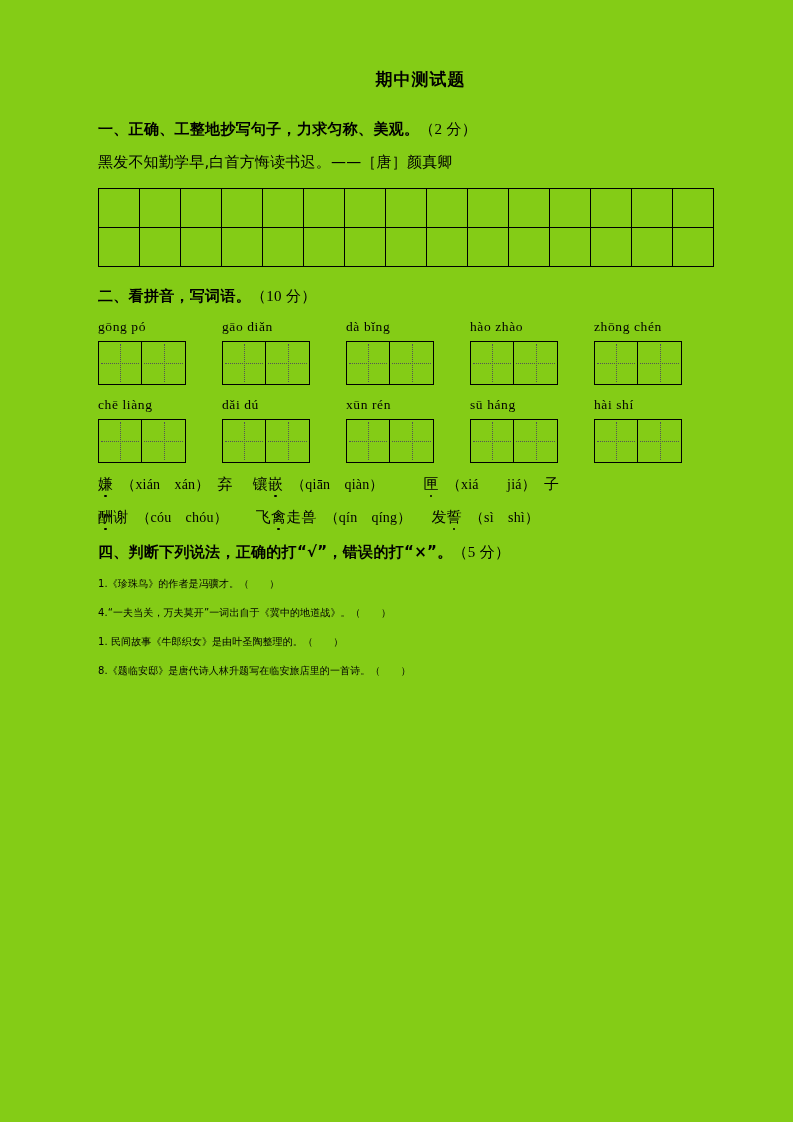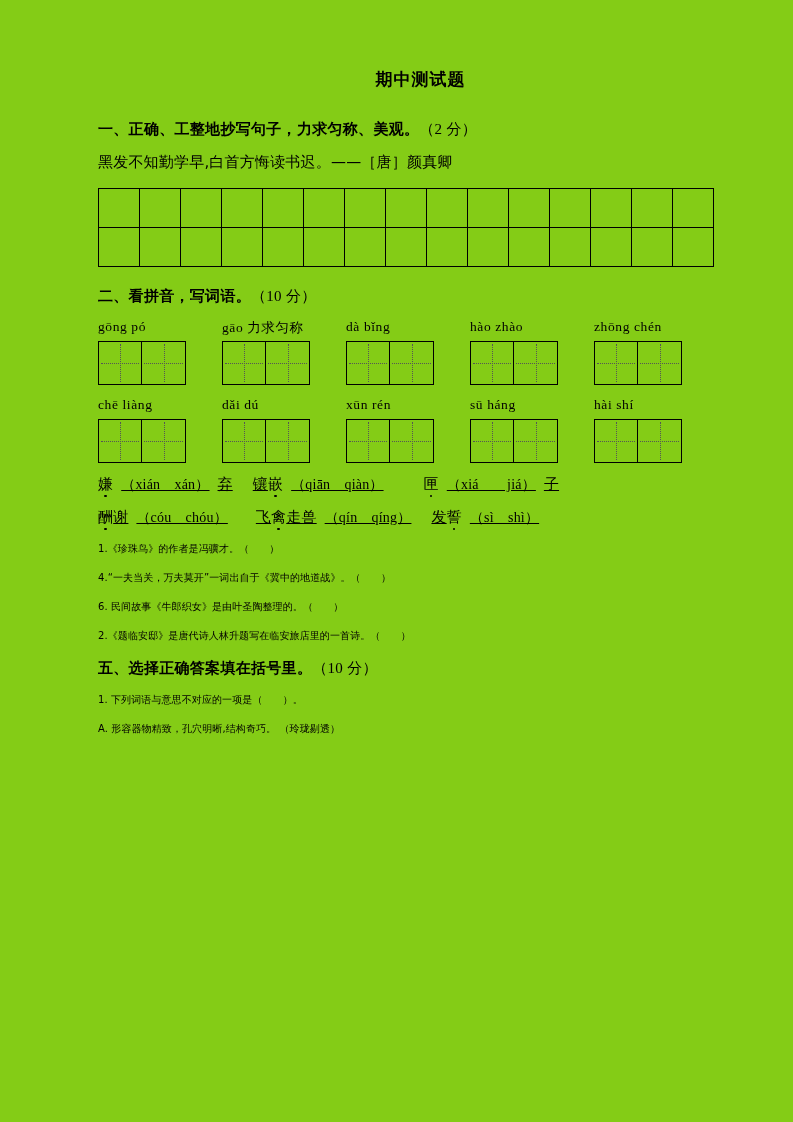--- a/index.html
+++ b/index.html
@@ -122,21 +122,20 @@
   }
   .py-block { margin-bottom: 12px; }
 
   
   .choice-line {
     font-size: 15px;
     font-family: "DejaVu Sans", "Liberation Sans", sans-serif;
     margin: 0 0 14px 0;
     white-space: nowrap;
     letter-spacing: 0.2px;
-    text-decoration: underline;
   }
   .choice-line .pin {
     font-family: "Liberation Serif", "DejaVu Serif", serif;
     font-size: 14px;
     color: #000;
   }
   .dotted {
     position: relative;
     display: inline-block;
   }
@@ -226,21 +225,21 @@
       <div class="py-block">
         <div class="py-row">
           <div class="py-group">
             <div class="py-label">gōng pó</div>
             <div class="tzg">
                 <div class="tzg-cell"></div>
                 <div class="tzg-cell"></div>
               </div>
           </div>
           <div class="py-group">
-            <div class="py-label">gāo 力求匀称</div>
+            <div class="py-label">gāo diǎn</div>
             <div class="tzg">
                 <div class="tzg-cell"></div>
                 <div class="tzg-cell"></div>
               </div>
           </div>
           <div class="py-group">
             <div class="py-label">dà bǐng</div>
             <div class="tzg">
                 <div class="tzg-cell"></div>
                 <div class="tzg-cell"></div>
@@ -309,28 +308,24 @@
       <p class="choice-line">
         <span></span><span class="dotted">嫌</span><span></span><span class="sp-s"></span><span class="pin">（xián　xán）</span><span class="sp-s"></span><span>弃</span><span class="sp-m"></span><span>镶</span><span class="dotted">嵌</span><span class="sp-s"></span><span class="pin">（qiān　qiàn）</span><span class="sp-l"></span><span class="dotted">匣</span><span class="sp-s"></span><span class="pin">（xiá　　jiá）</span><span class="sp-s"></span><span>子</span>
       </p>
 
       <p class="choice-line">
         <span class="dotted">酬</span><span>谢</span><span class="sp-s"></span><span class="pin">（cóu　chóu）</span><span class="sp-m"></span><span class="sp-s"></span><span>飞</span><span class="dotted">禽</span><span>走兽</span><span class="sp-s"></span><span class="pin">（qín　qíng）</span><span class="sp-m"></span><span>发</span><span class="dotted">誓</span><span class="sp-s"></span><span class="pin">（sì　shì）</span>
       </p>
     </div>
 
     <div>
+      <p class="sec-head">
+        <span>四、判断下列说法，正确的打“√”，错误的打“×”。</span><span class="score">（5 分）</span>
+      </p>
       <p class="tf-line">1.《珍珠鸟》的作者是冯骥才。（　　）</p>
       <p class="tf-line">4.“一夫当关，万夫莫开”一词出自于《冀中的地道战》。（　　）</p>
-      <p class="tf-line">6. 民间故事《牛郎织女》是由叶圣陶整理的。（　　）</p>
-      <p class="tf-line">2.《题临安邸》是唐代诗人林升题写在临安旅店里的一首诗。（　　）</p>
+      <p class="tf-line">1. 民间故事《牛郎织女》是由叶圣陶整理的。（　　）</p>
+      <p class="tf-line">8.《题临安邸》是唐代诗人林升题写在临安旅店里的一首诗。（　　）</p>
     </div>
 
-    <div>
-      <p class="sec-head">
-        <span>五、选择正确答案填在括号里。</span><span class="score">（10 分）</span>
-      </p>
-      <p class="tf-line">1. 下列词语与意思不对应的一项是（　　）。</p>
-      <p class="tf-line">A. 形容器物精致，孔穴明晰,结构奇巧。 （玲珑剔透）</p>
-    </div>
 
   </div>
 </div>
 
 </body></html>

